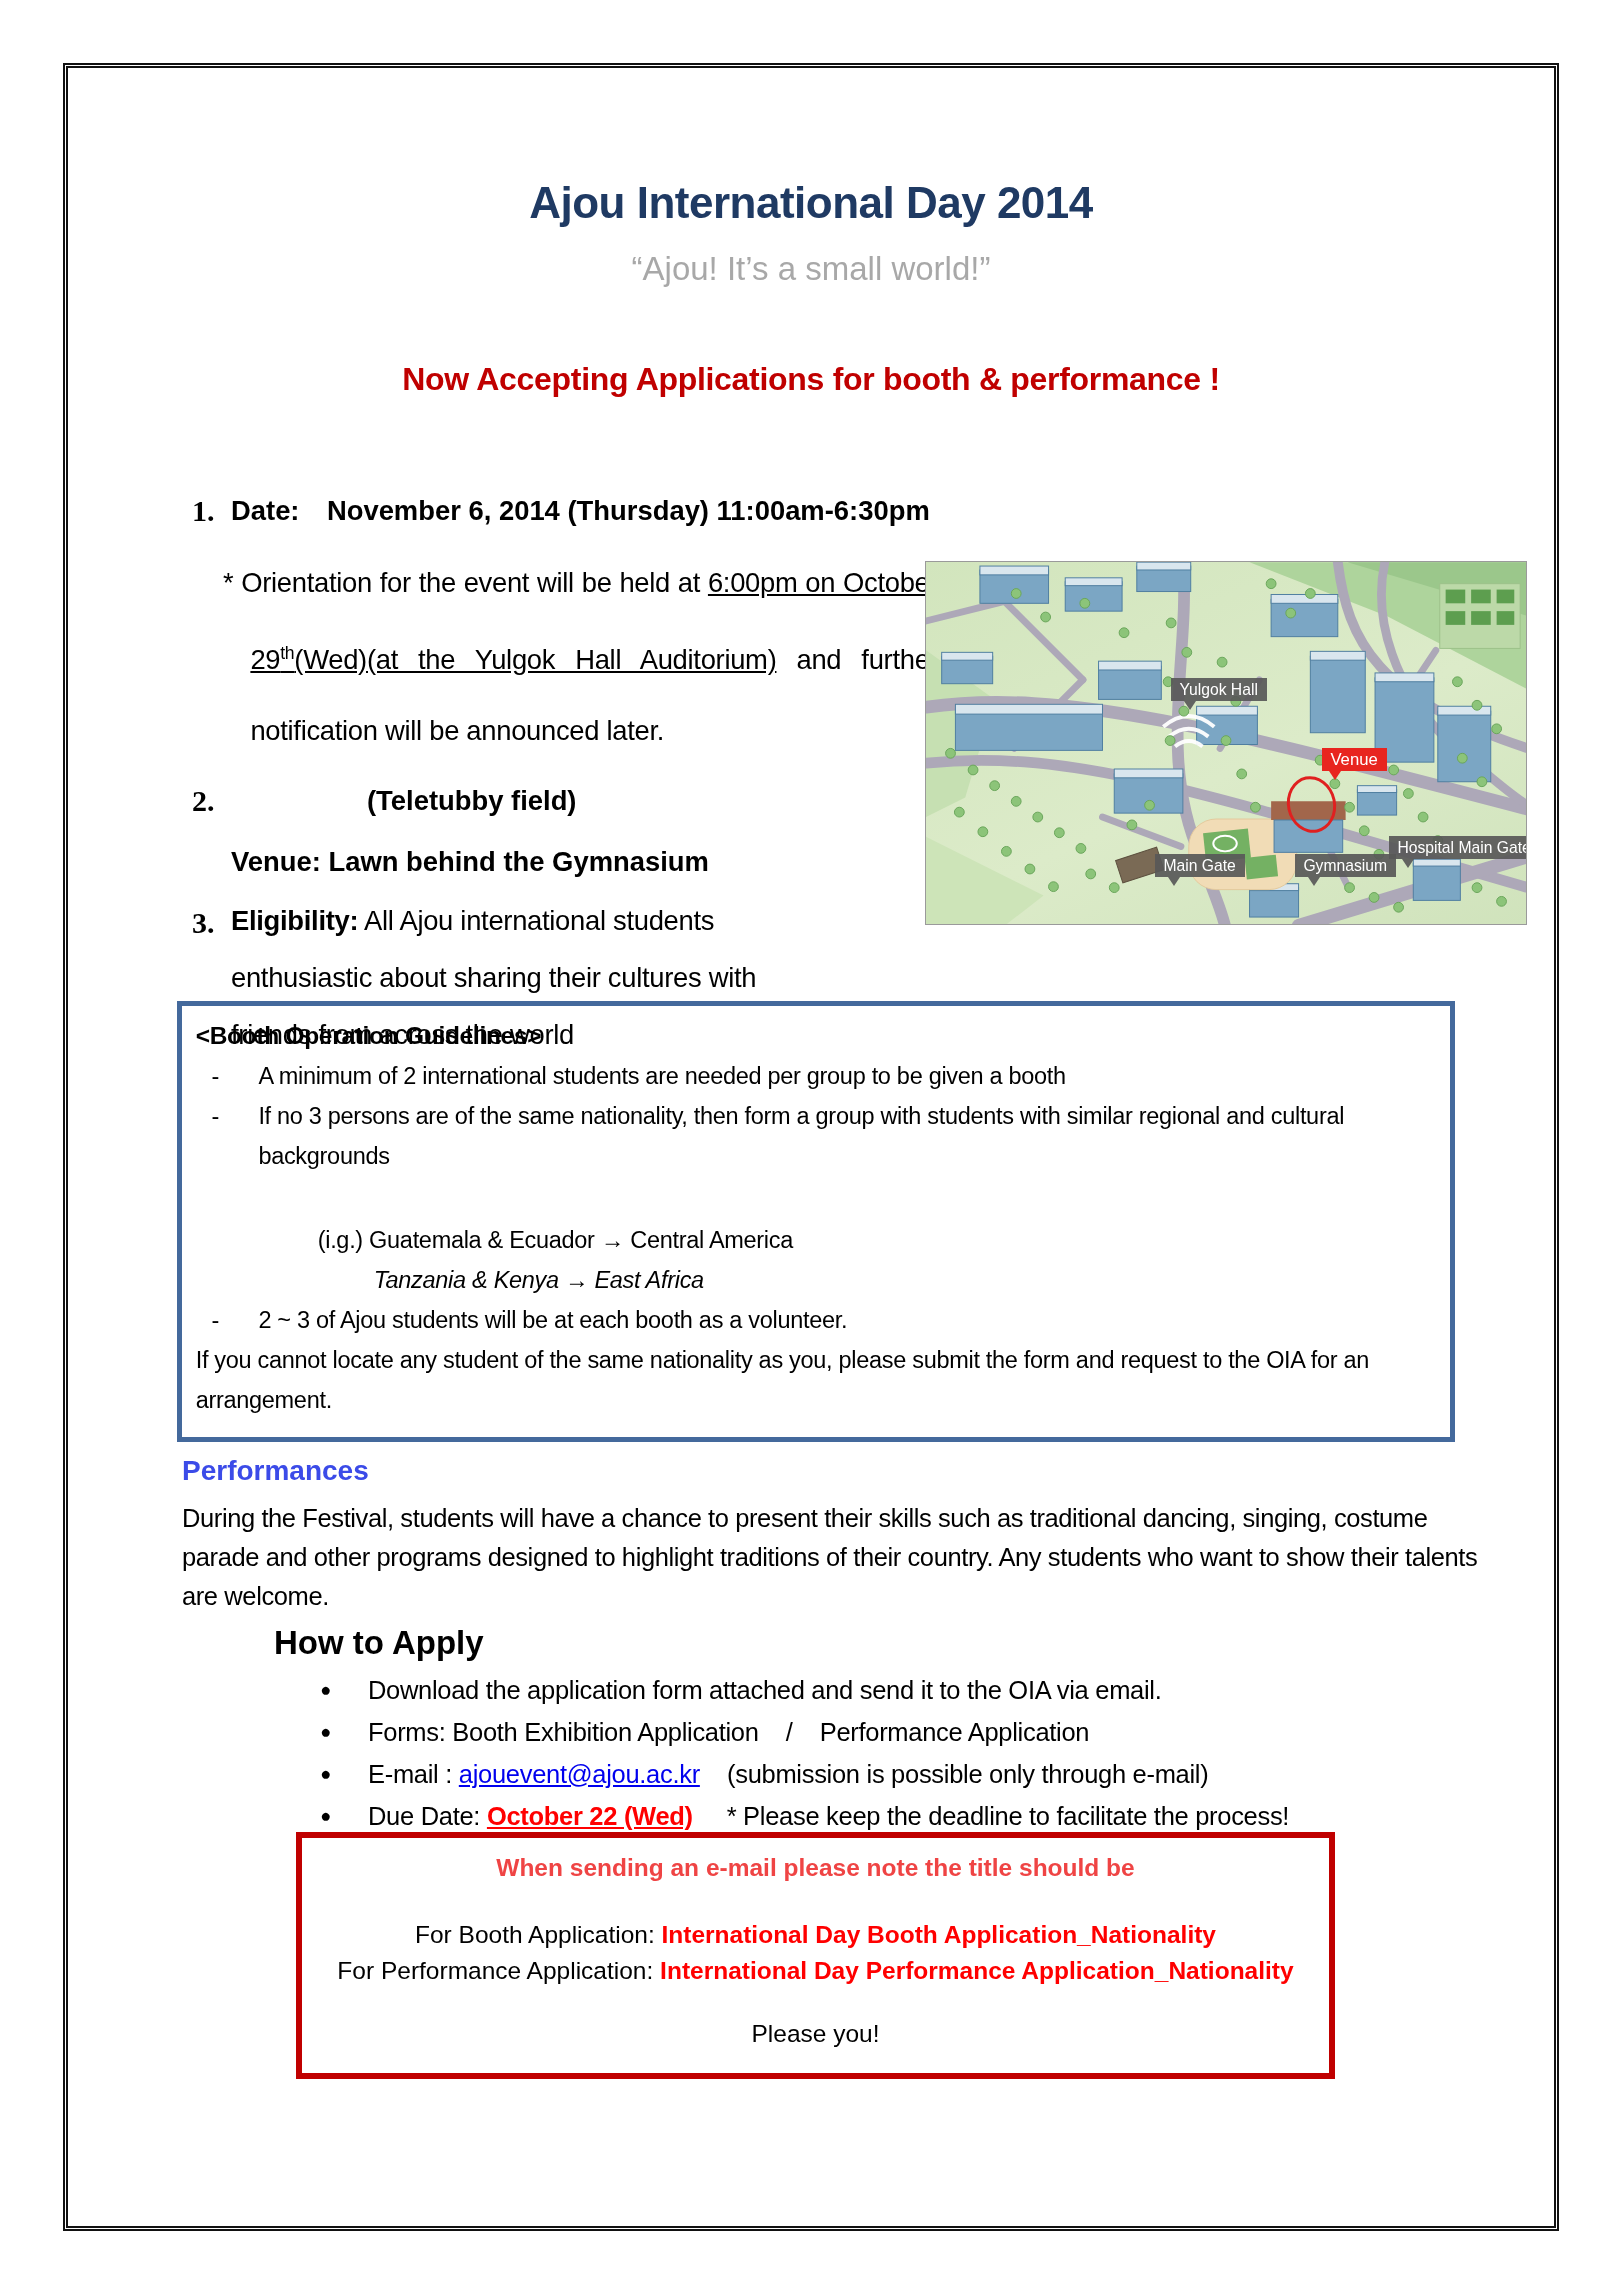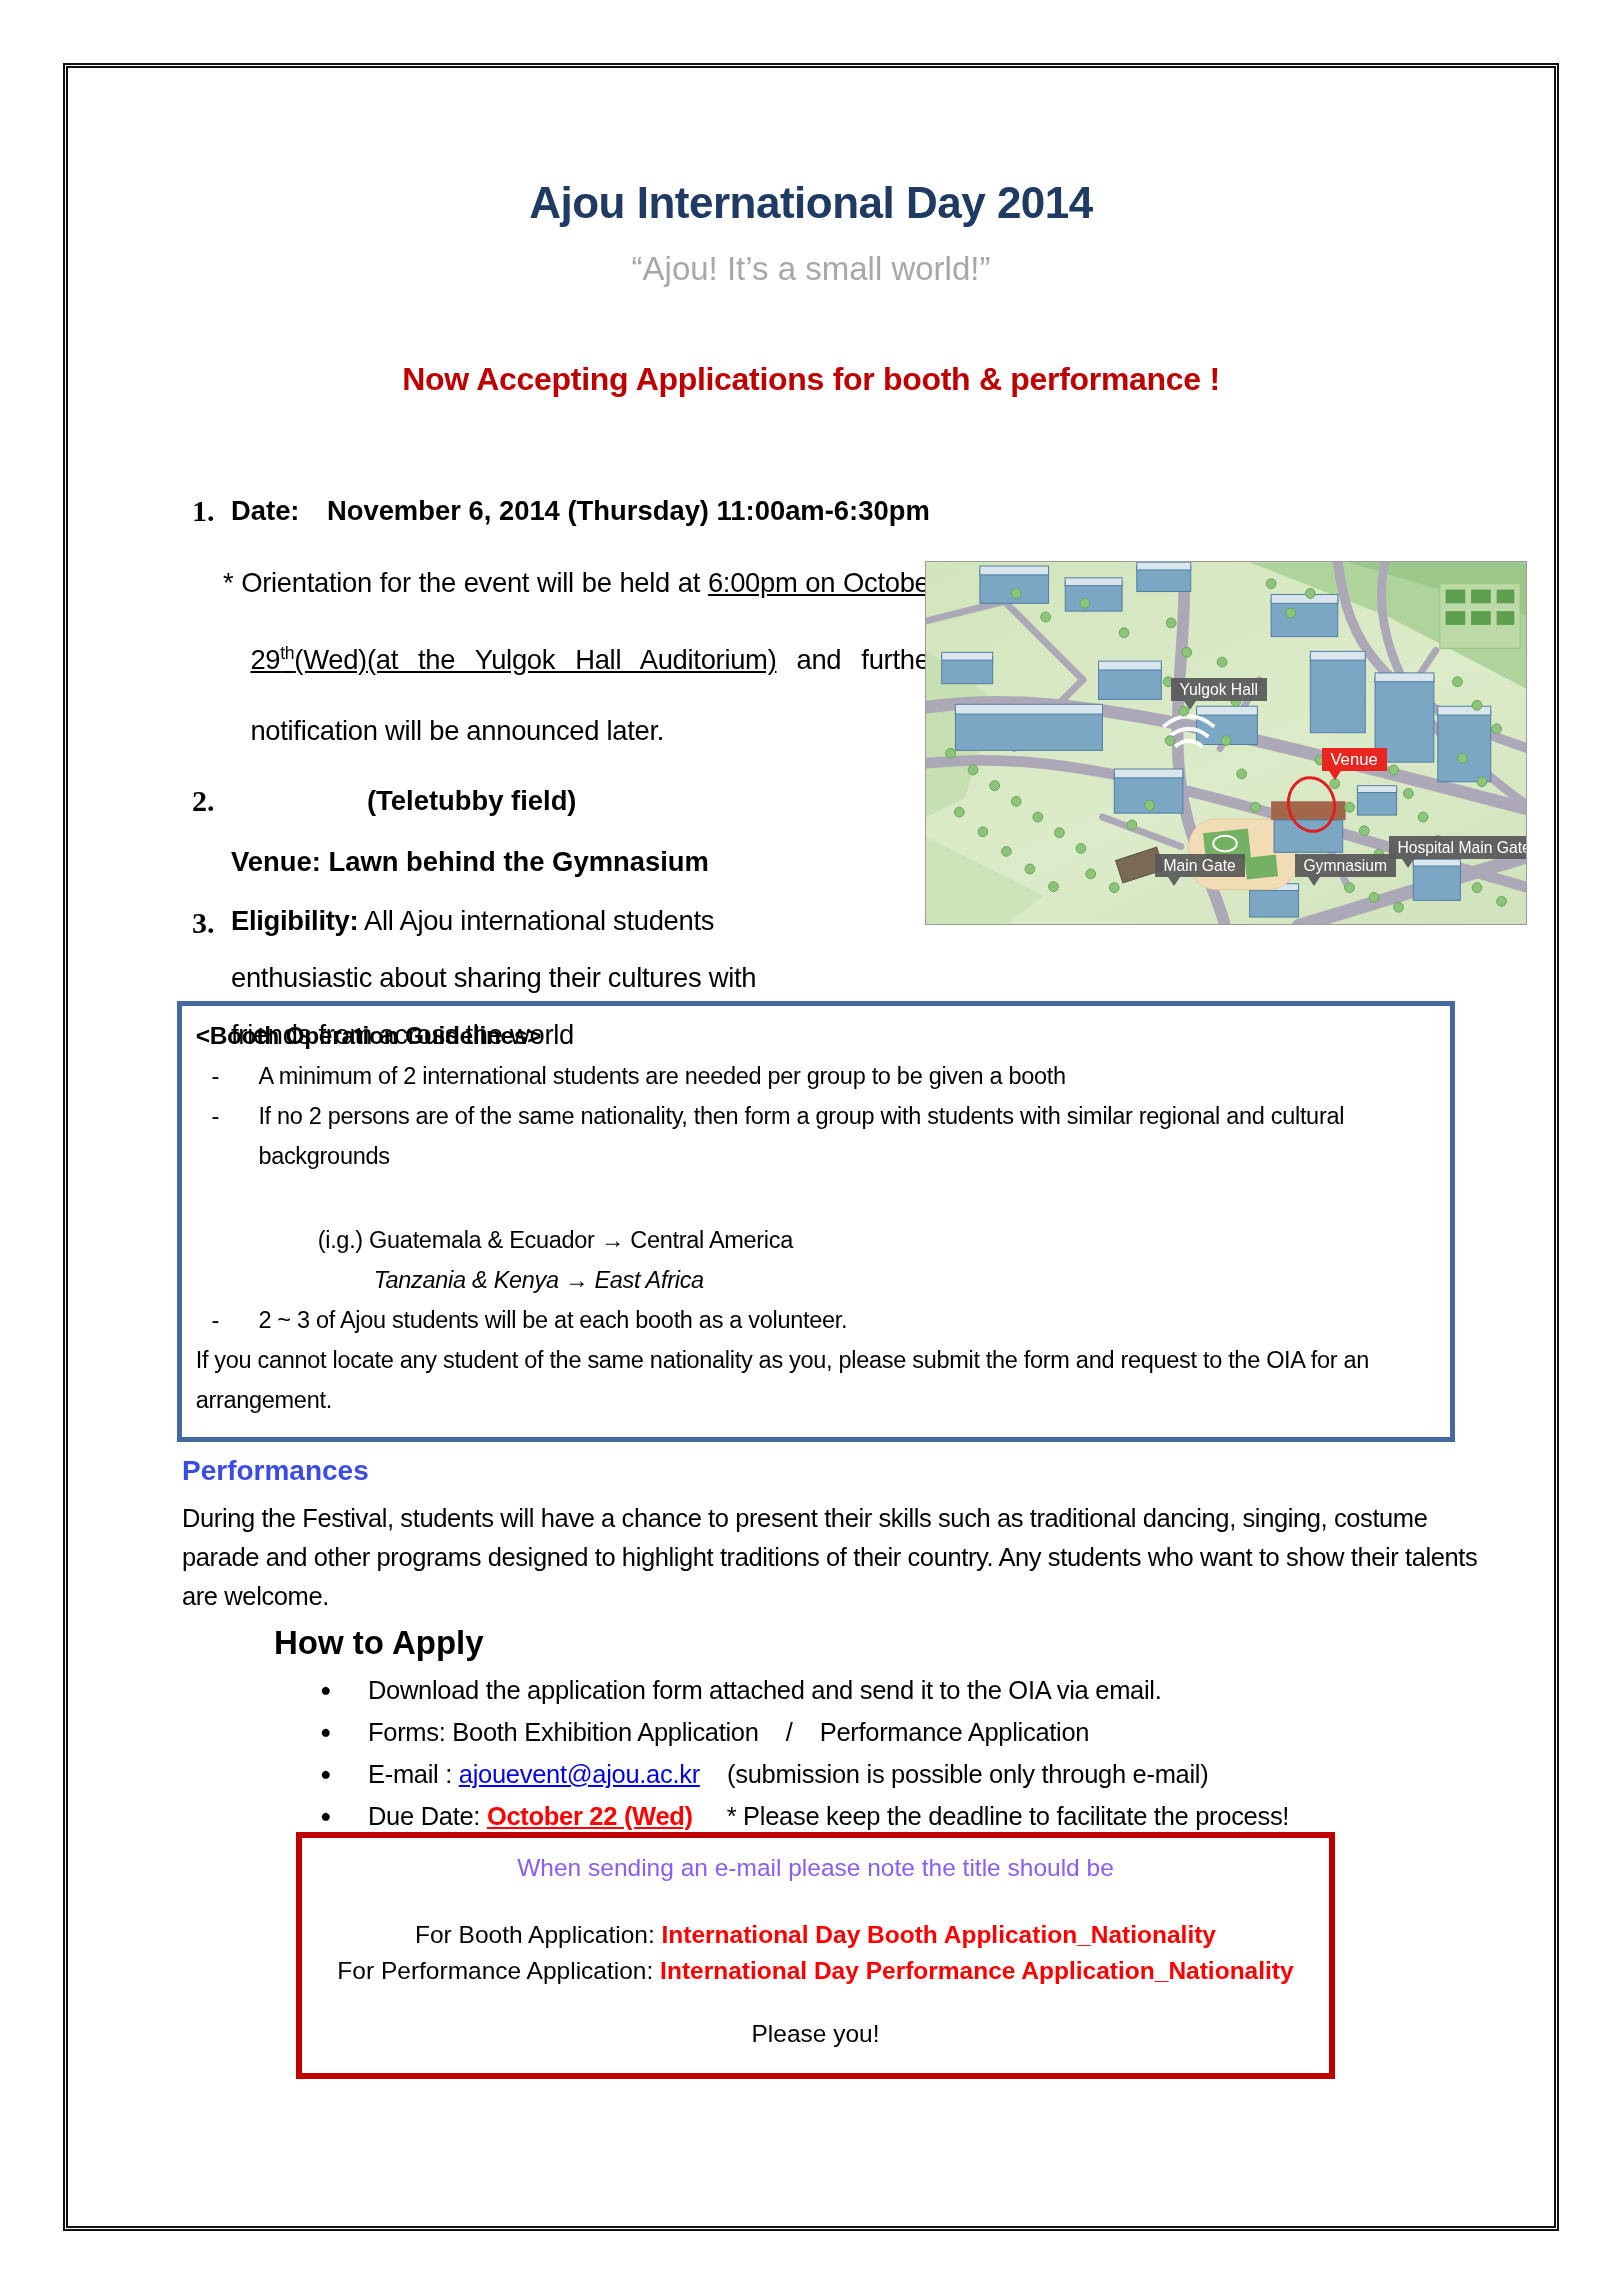--- a/index.html
+++ b/index.html
@@ -58,21 +58,21 @@
   .apply{position:absolute;top:1556px;left:206px;width:1225px;}
   .apply h3{margin:0;font-size:33px;line-height:37px;font-weight:bold;}
   .abul{display:flex;font-size:25.5px;line-height:42px;letter-spacing:-0.3px;}
   .adot{flex:none;margin-left:46px;width:48px;font-size:18.6px;}
   .link{color:#0000EE;text-decoration:underline;}
   .duedate{color:#FF0000;font-weight:bold;text-decoration:underline;}
 
   
   .notebox{position:absolute;top:1764px;left:228px;width:1039px;box-sizing:border-box;height:247px;
            border:6.9px solid #C00000;text-align:center;font-size:24.5px;line-height:36px;padding-top:11.8px;}
-  .nb-red{color:#8b5cf6;}
+  .nb-red{color:#ef4444;font-weight:bold;}
   .nb-val{color:#FF0000;font-weight:bold;}
   .nb-gap1{height:31px;}
   .nb-gap2{height:27.4px;}
 </style>
 </head>
 <body>
 
 <div class="page">
   <div class="sheet">
 
@@ -257,21 +257,21 @@
     </div>
 
     <div class="gbox">
       <div class="ghead">&lt;Booth Operation Guidelines&gt;</div>
       <div class="grow">
         <div class="gdash">-</div>
         <div>A minimum of 2 international students are needed per group to be given a booth</div>
       </div>
       <div class="grow">
         <div class="gdash">-</div>
-        <div>If no 2 persons are of the same nationality, then form a group with students with similar regional and cultural backgrounds</div>
+        <div>If no 3 persons are of the same nationality, then form a group with students with similar regional and cultural backgrounds</div>
       </div>
       <div class="gex1">(i.g.) Guatemala &amp; Ecuador → Central America</div>
       <div class="gex2">Tanzania &amp; Kenya → East Africa</div>
       <div class="grow">
         <div class="gdash">-</div>
         <div>2 ~ 3 of Ajou students will be at each booth as a volunteer.</div>
       </div>
       <div>If you cannot locate any student of the same nationality as you, please submit the form and request to the OIA for an arrangement.</div>
     </div>
 

